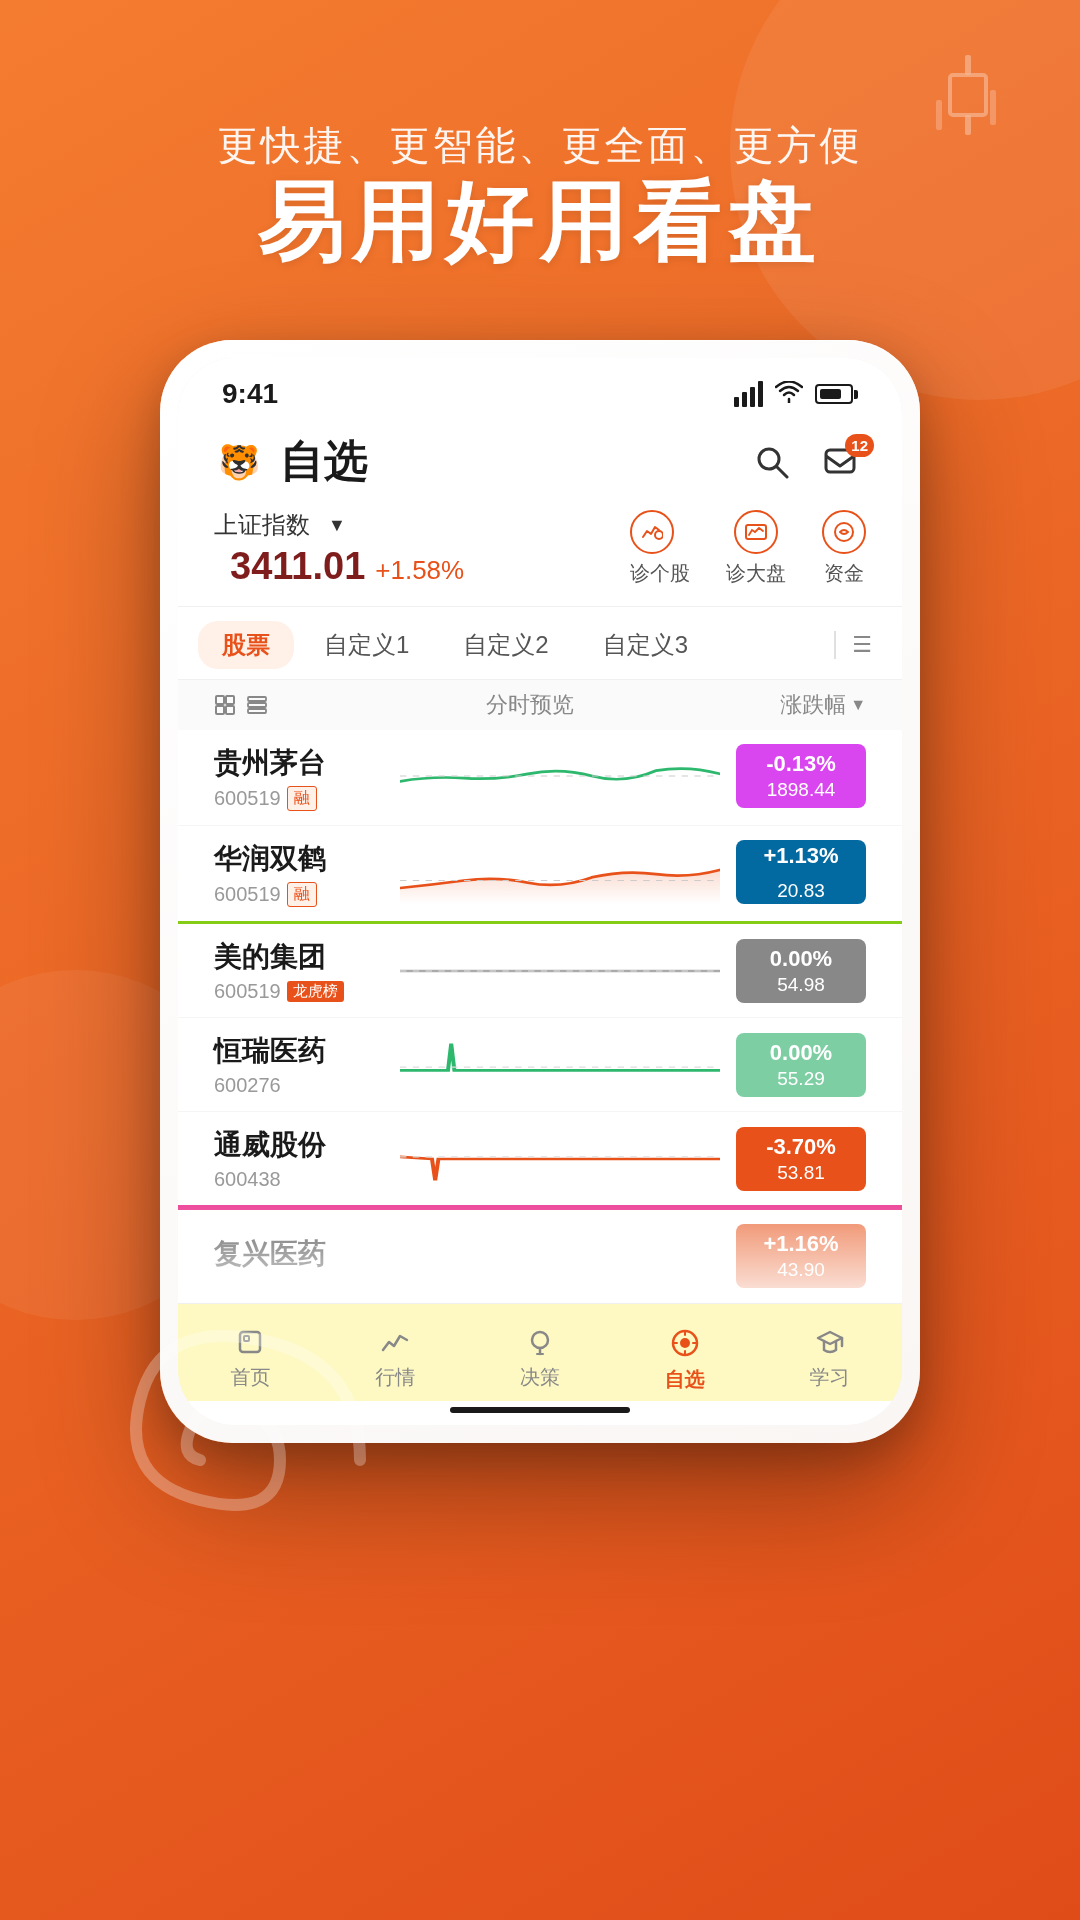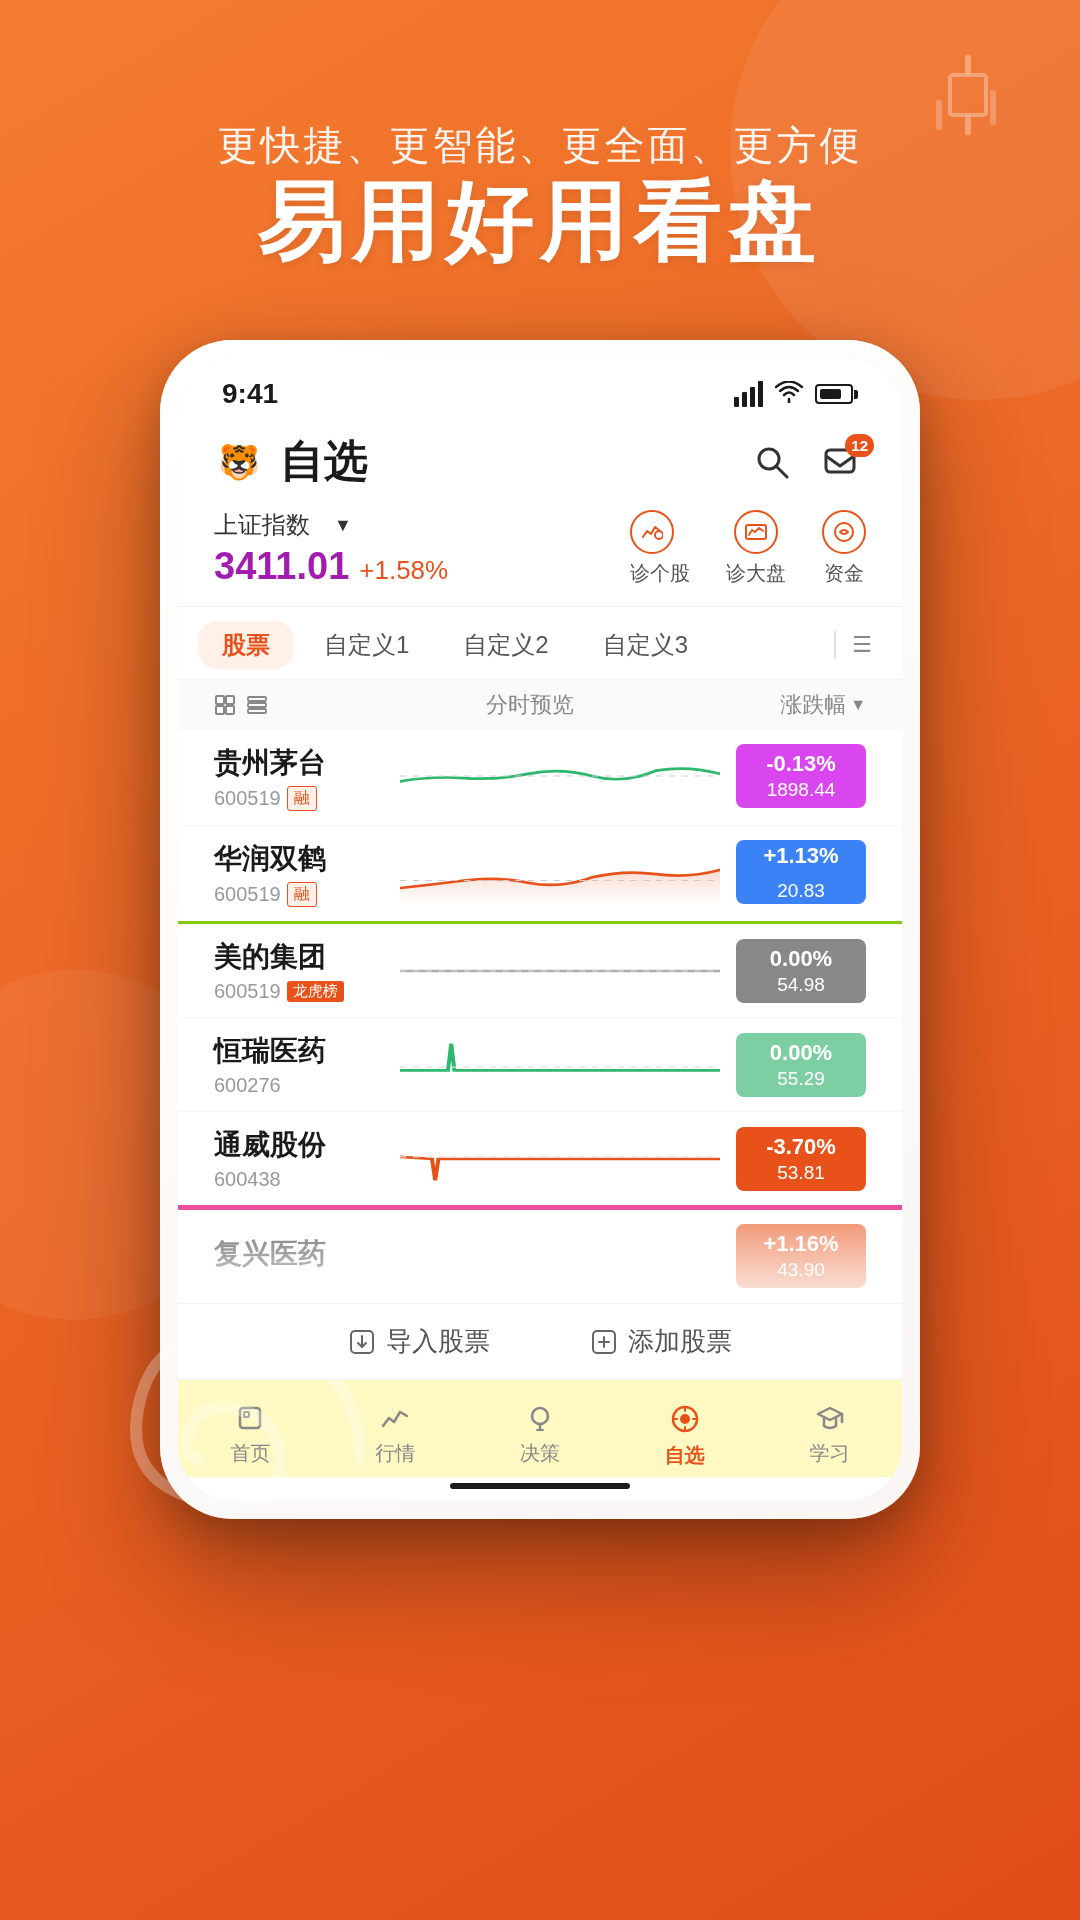--- a/index.html
+++ b/index.html
@@ -99,26 +99,26 @@
                 <rect x="4" y="6" width="28" height="22" rx="4" stroke="#333" stroke-width="3" fill="none"></rect>
                 <path d="M4 12 L18 22 L32 12" stroke="#333" stroke-width="3" fill="none" stroke-linejoin="round"></path>
               </svg>
               <div style="position:absolute;top:-6px;right:-8px;background:#e8521a;color:#fff;font-size:15px;font-weight:700;border-radius:12px;padding:2px 6px;min-width:24px;text-align:center;line-height:1.3;">12</div>
             </div>
           </div>
         </div>
 
         <div style="background:#fff;padding:6px 36px 18px;display:flex;align-items:center;justify-content:space-between;border-bottom:1px solid #f0f0f0;">
           <div style="cursor:pointer;">
-            <div style="display:flex;align-items:center;gap:24px;margin-bottom:4px;">
+            <div style="display:flex;align-items:center;gap:18px;margin-bottom:4px;">
               <span style="font-size:24px;color:#333;">上证指数</span>
               <span style="font-size:18px;color:#333;">▼</span>
             </div>
             <div style="display:flex;align-items:baseline;gap:10px;">
-              <span style="font-size:38px;font-weight:700;color:#a21caf;">3411.01</span>
+              <span style="font-size:38px;font-weight:700;color:#7f1d1d;margin-left:16px;">3411.01</span>
               <span style="font-size:26px;color:#e8521a;">+1.58%</span>
             </div>
           </div>
           <div style="display:flex;gap:36px;">
             <div style="display:flex;flex-direction:column;align-items:flex-start;gap:6px;cursor:pointer;">
               <div style="width:44px;height:44px;border-radius:50%;border:2px solid #e8521a;display:flex;align-items:center;justify-content:center;">
                 <svg width="22" height="22" viewBox="0 0 22 22" fill="none">
                   <path d="M2 16 L6 10 L10 13 L14 6 L18 9" stroke="#e8521a" stroke-width="2" stroke-linecap="round" stroke-linejoin="round"></path>
                   <circle cx="18" cy="14" r="4" stroke="#e8521a" stroke-width="2"></circle>
                 </svg>
@@ -218,21 +218,21 @@
                     <linearGradient id="g2" x1="0" y1="0" x2="0" y2="1">
                       <stop offset="0%" stop-color="#e8521a" stop-opacity="0.2"></stop>
                       <stop offset="100%" stop-color="#e8521a" stop-opacity="0"></stop>
                     </linearGradient>
                   </defs>
                 <path d="M0 45 Q20 42 40 38 Q60 34 80 40 Q100 46 120 35 Q140 28 160 32 Q180 36 200 28" stroke="#e8521a" stroke-width="2.5" fill="none" stroke-linecap="round"></path>
                 <path d="M0 45 Q20 42 40 38 Q60 34 80 40 Q100 46 120 35 Q140 28 160 32 Q180 36 200 28 L200 60 L0 60Z" fill="url(#g2)"></path>
                 <line x1="0" y1="38" x2="200" y2="38" stroke="#ccc" stroke-width="1" stroke-dasharray="4,4"></line>
               </svg>
             </div>
-            <div style="width:130px;height:64px;border-radius:8px;background:#3b82f6;display:flex;flex-direction:column;align-items:center;justify-content:center;gap:11px;">
+            <div style="width:130px;height:64px;border-radius:8px;background:#0369a1;display:flex;flex-direction:column;align-items:center;justify-content:center;gap:11px;">
               <span style="font-size:22px;font-weight:700;color:#fff;">+1.13%</span>
               <span style="font-size:19px;color:#fff;">20.83</span>
             </div>
           </div>
 
           <div style="display:flex;align-items:center;padding:14px 36px;border-bottom:1px solid #f5f5f5;cursor:pointer;">
             <div style="width:170px;">
               <div style="font-size:28px;font-weight:600;color:#1a1a1a;">美的集团</div>
               <div style="display:flex;align-items:center;gap:6px;margin-top:4px;">
                 <span style="font-size:20px;color:#999;">600519</span>
@@ -300,36 +300,20 @@
             </div>
             <div style="width:130px;height:64px;border-radius:8px;background:#e8521a;display:flex;flex-direction:column;align-items:center;justify-content:center;gap:2px;">
               <span style="font-size:22px;font-weight:700;color:#fff;">+1.16%</span>
               <span style="font-size:19px;color:#fff;">43.90</span>
             </div>
           </div>
 
           <div style="position:absolute;bottom:0;left:0;right:0;height:100px;background:linear-gradient(to bottom,rgba(255,255,255,0),rgba(255,255,255,0.85));pointer-events:none;"></div>
         </div>
 
-        <div style="background:#fff;padding:20px 36px;display:flex;justify-content:center;gap:100px;border-top:1px solid #f0f0f0;">
-          <div style="display:flex;align-items:center;gap:10px;font-size:26px;color:#555;cursor:pointer;">
-            <svg width="28" height="28" viewBox="0 0 28 28" fill="none">
-              <rect x="3" y="3" width="22" height="22" rx="4" stroke="#666" stroke-width="2"></rect>
-              <path d="M14 8 L14 18 M10 15 L14 19 L18 15" stroke="#666" stroke-width="2" stroke-linecap="round" stroke-linejoin="round"></path>
-            </svg>
-            <span>导入股票</span>
-          </div>
-          <div style="display:flex;align-items:center;gap:10px;font-size:26px;color:#555;cursor:pointer;">
-            <svg width="28" height="28" viewBox="0 0 28 28" fill="none">
-              <rect x="3" y="3" width="22" height="22" rx="4" stroke="#666" stroke-width="2"></rect>
-              <path d="M14 9 L14 19 M9 14 L19 14" stroke="#666" stroke-width="2" stroke-linecap="round"></path>
-            </svg>
-            <span>添加股票</span>
-          </div>
-        </div>
 
         <div style="background:#fef9c3;padding:22px 0 8px;display:flex;justify-content:space-around;border-top:1px solid #f0f0f0;">
           <div style="display:flex;flex-direction:column;align-items:center;gap:6px;cursor:pointer;min-width:100px;">
             <svg width="32" height="32" viewBox="0 0 32 32" fill="none">
               <rect x="6" y="6" width="20" height="20" rx="3" stroke="#888" stroke-width="2.5"></rect>
               <rect x="10" y="10" width="5" height="5" rx="1" stroke="#888" stroke-width="2"></rect>
             </svg>
             <span style="font-size:20px;color:#888;">首页</span>
           </div>
           <div style="display:flex;flex-direction:column;align-items:center;gap:6px;cursor:pointer;min-width:100px;">

